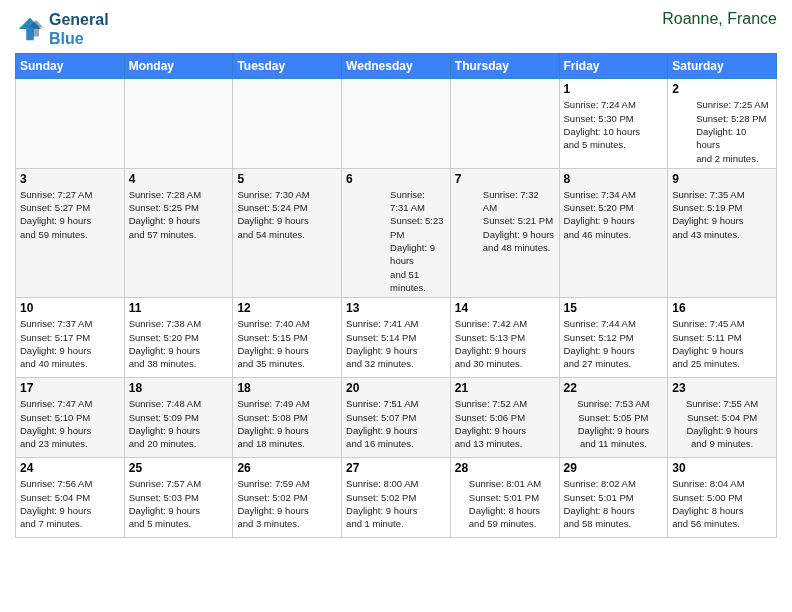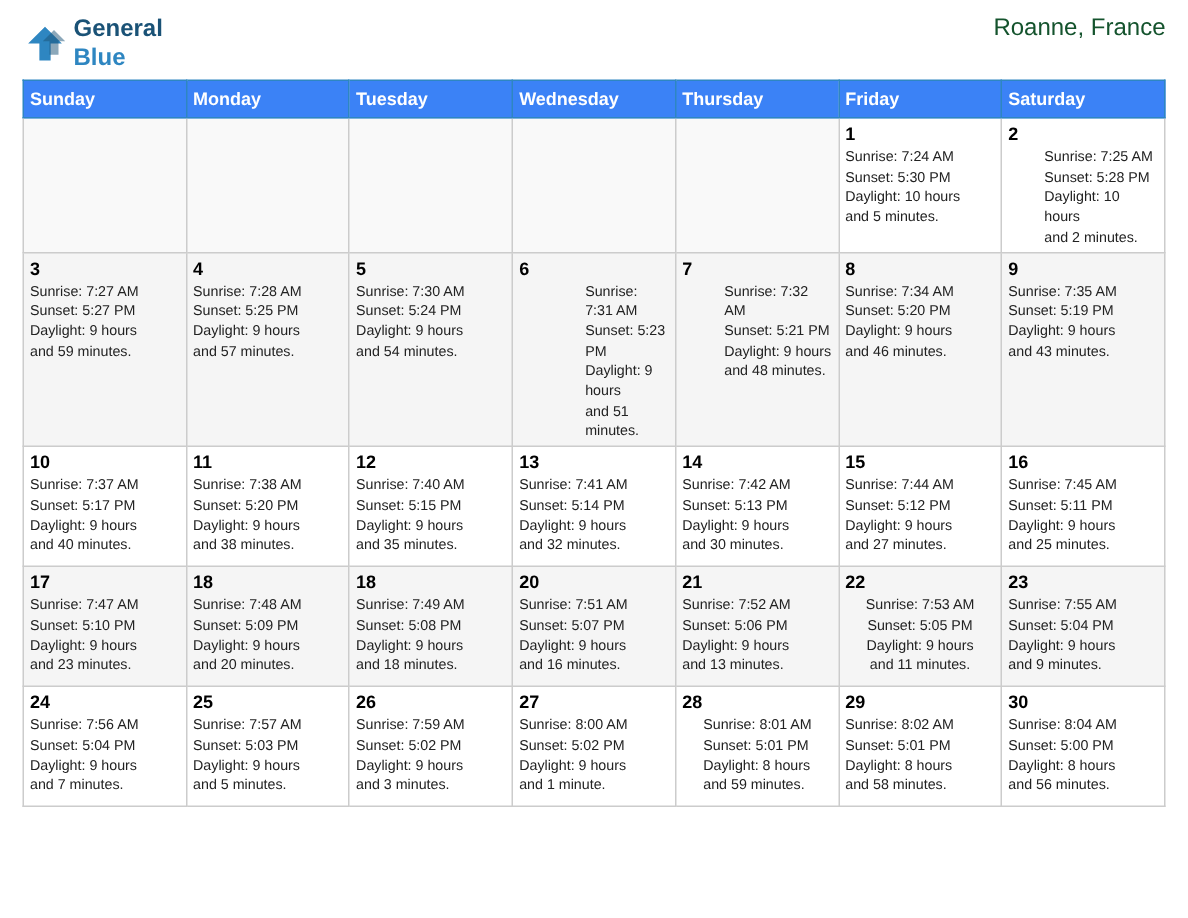--- a/index.html
+++ b/index.html
@@ -274,21 +274,21 @@
           </td>
           <td>
             <div class="day-number">22</div>
             <div class="day-info" style="white-space: pre-line; text-align: center;">Sunrise: 7:53 AM
 Sunset: 5:05 PM
 Daylight: 9 hours
 and 11 minutes.</div>
           </td>
           <td>
             <div class="day-number">23</div>
-            <div class="day-info" style="white-space: pre-line;">Sunrise: 7:55 AM
+            <div class="day-info" style="white-space: pre-line; text-align: center;">Sunrise: 7:55 AM
 Sunset: 5:04 PM
 Daylight: 9 hours
 and 9 minutes.</div>
           </td>
         </tr>
         <tr>
           <td>
             <div class="day-number">24</div>
             <div class="day-info" style="white-space: pre-line;">Sunrise: 7:56 AM
 Sunset: 5:04 PM

